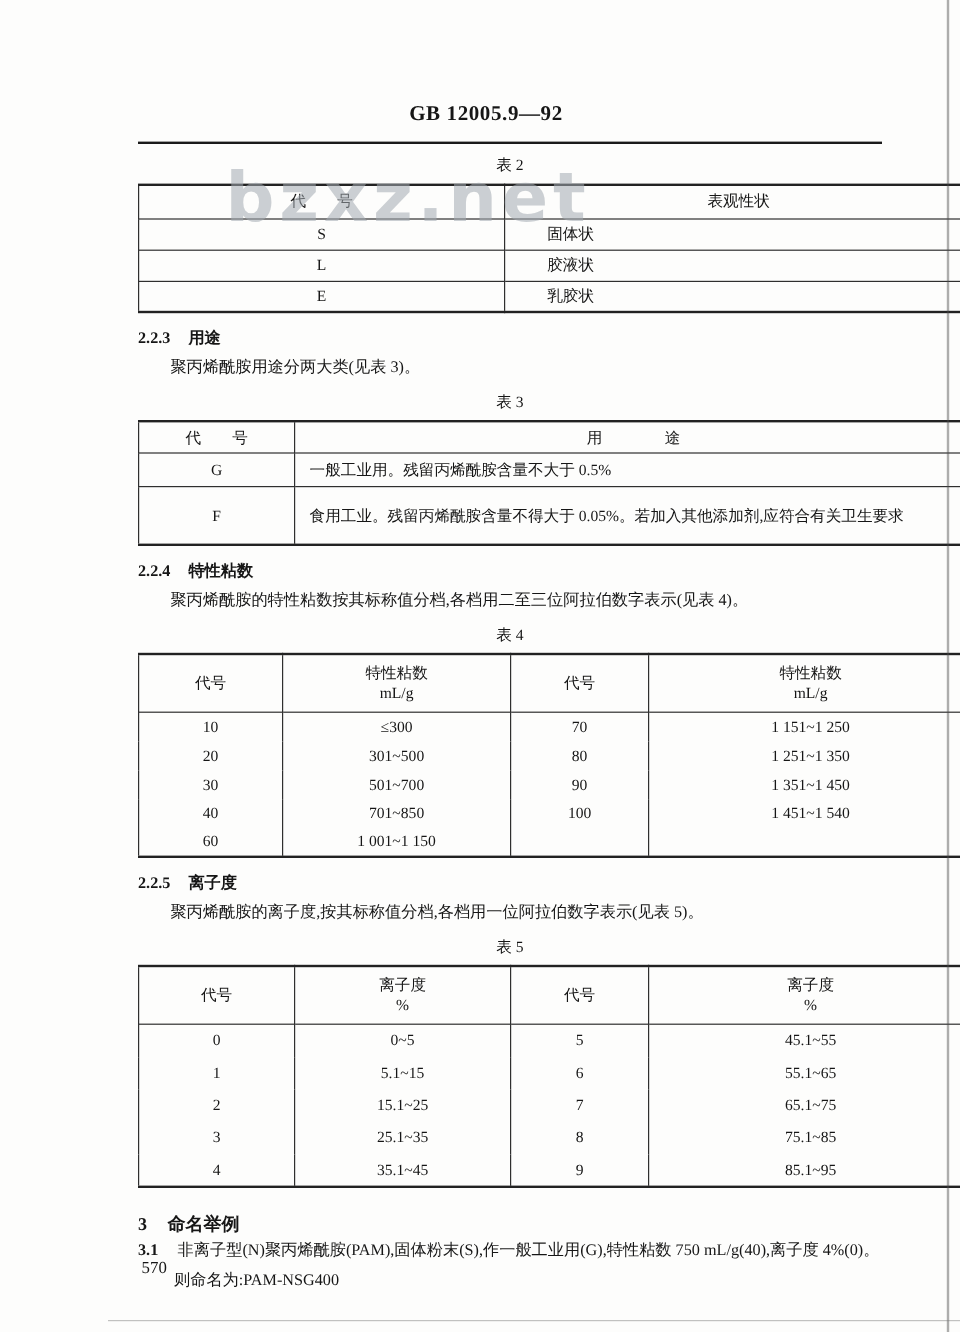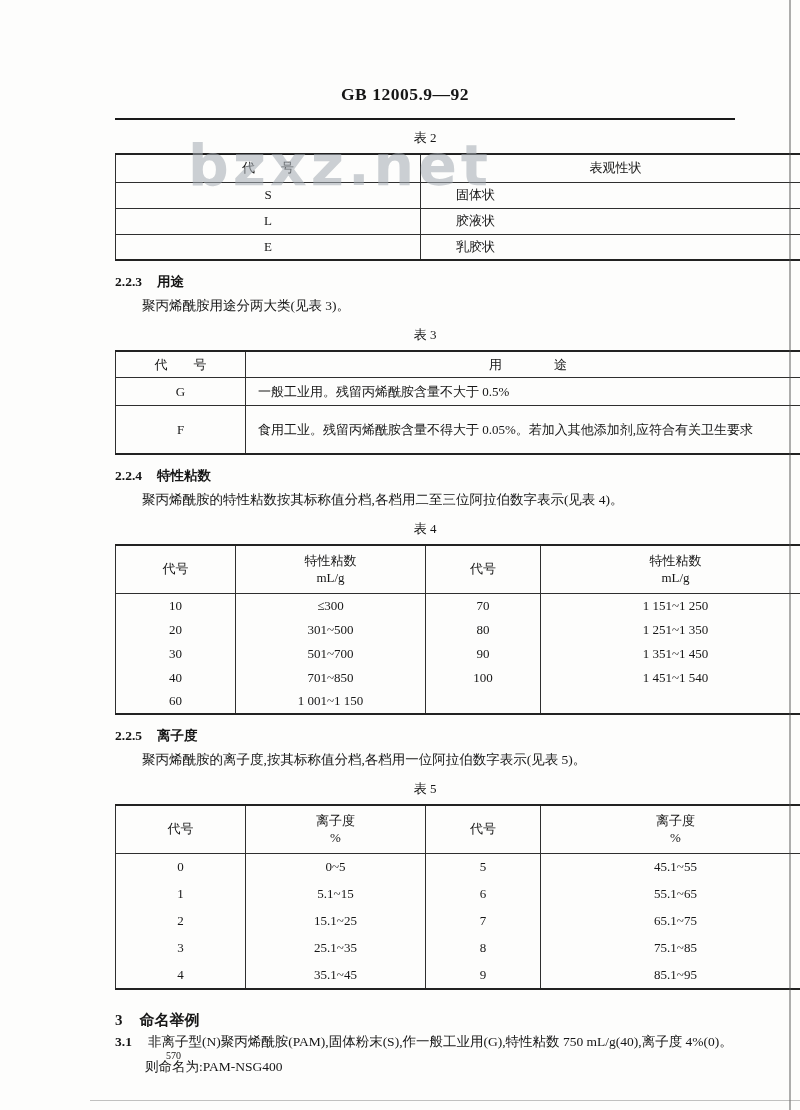--- a/index.html
+++ b/index.html
@@ -77,21 +77,21 @@
     font-family:"DejaVu Sans","Liberation Sans",sans-serif;
     font-size:57px;
     font-weight:bold;
     letter-spacing:4px;
     color:rgba(163,170,177,0.55);
     z-index:5;
     pointer-events:none;
     white-space:nowrap;
   }
 
-  .page-number { position:absolute; left:118px; top:1050px; font-size:10px;margin-left:48px; }
+  .page-number { position:absolute; left:118px; top:1050px; font-size:14px; }
 
   .scan-edge-right {
     position:absolute; top:0; left:789px; width:2px; height:1110px;
     background:rgba(75,75,75,0.45);
   }
   .scan-line-bottom {
     position:absolute; left:90px; right:0; top:1100px; height:1px;
     background:rgba(120,120,120,0.45);
   }
 </style>

